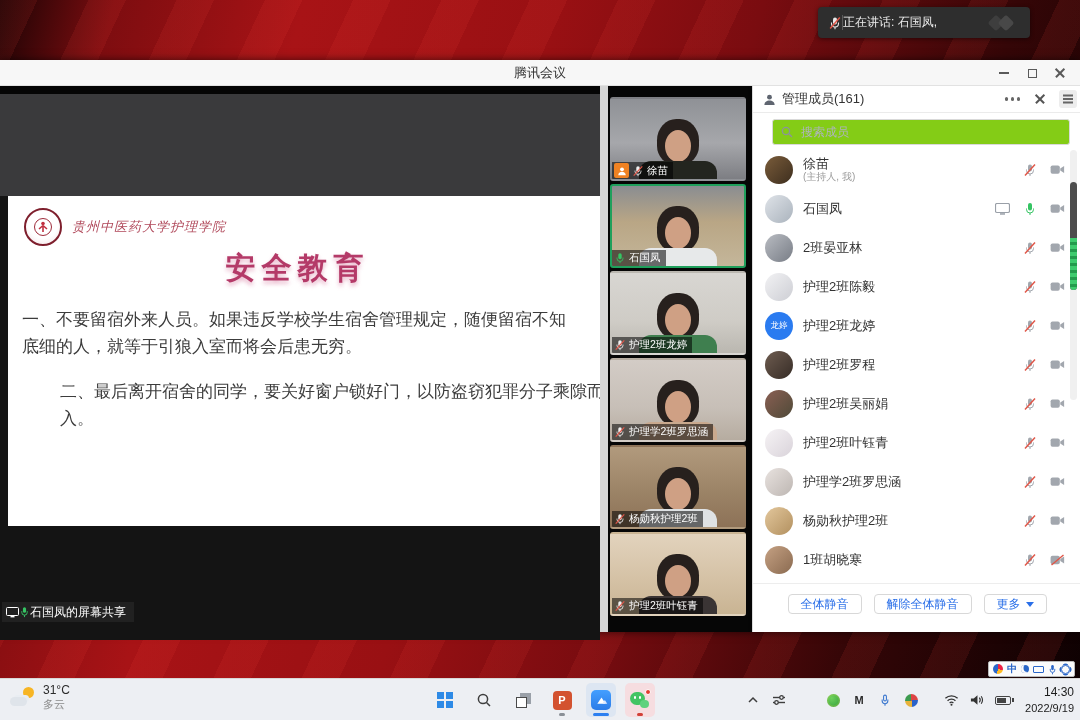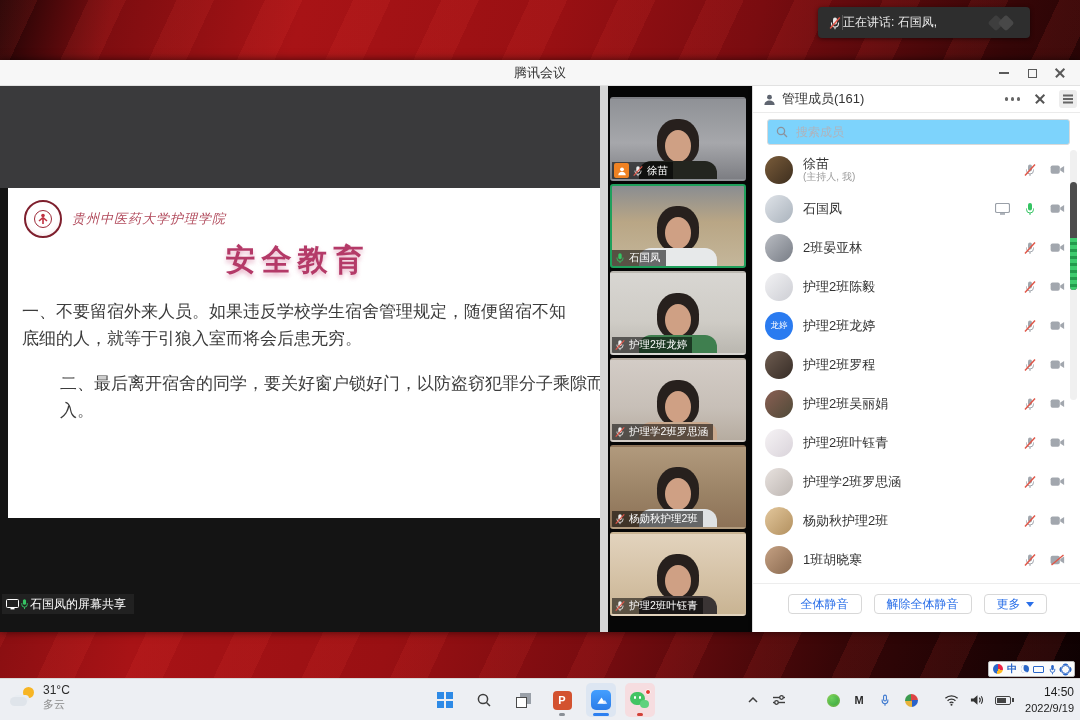--- a/index.html
+++ b/index.html
@@ -24,21 +24,21 @@
   .titlebar .title{font-size:13px;color:#333;}
   .ctls{position:absolute;right:6px;top:0;height:26px;display:flex;align-items:center;}
   .ctl{width:28px;height:26px;display:flex;align-items:center;justify-content:center;cursor:default;}
   .ctl-min i{display:block;width:10px;height:2px;background:#5a5a5a;}
   .ctl-max i{display:block;width:9px;height:9px;border:1.5px solid #5a5a5a;}
   .ctl-close{position:relative;}
   .ctl-close i,.ctl-close b{position:absolute;width:12px;height:1.6px;background:#5a5a5a;left:8px;top:12px;}
   .ctl-close i{transform:rotate(45deg);} .ctl-close b{transform:rotate(-45deg);}
   #content{position:absolute;left:0;top:26px;right:0;bottom:0;background:#050505;}
   
-  .stage-left{position:absolute;left:0;top:0;width:600px;height:546px;background:#141414;}
+  .stage-left{position:absolute;left:0;top:8px;width:600px;height:546px;background:#141414;}
   .stage-top{position:absolute;left:0;top:0;width:600px;height:102px;background:#3a3a3c;}
   .divider{position:absolute;left:600px;top:0;width:8px;height:546px;background:#d6d6d6;}
   .slide{position:absolute;left:8px;top:102px;width:592px;height:330px;background:#fff;}
   .slide-logo{position:absolute;left:16px;top:12px;width:38px;height:38px;border-radius:50%;border:2px solid #7e1f2d;
     background:radial-gradient(circle at 50% 40%,#ffffff 55%,#f3dfe2 100%);display:flex;align-items:center;justify-content:center;}
   .slide-school{position:absolute;left:64px;top:22px;font-family:"DejaVu Serif","Liberation Serif",serif;font-style:italic;
     font-size:13px;color:#b0485a;letter-spacing:1px;}
   .slide-title{position:absolute;left:0;top:52px;width:100%;text-align:center;padding-right:13px;
     font-size:30px;font-weight:bold;letter-spacing:6px;color:#b43a68;text-shadow:0 3px 4px rgba(219,139,171,.65);}
   .slide-p{position:absolute;left:14px;width:556px;font-size:17px;color:#3c3c3c;line-height:1.6;}
@@ -60,21 +60,21 @@
   .panel{position:absolute;left:752px;top:0;width:328px;height:546px;background:#fff;border-left:1px solid #dcdcdc;}
   .p-header{position:relative;height:27px;border-bottom:1px solid #ebebeb;display:flex;align-items:center;gap:6px;padding:0 30px 0 10px;}
   .p-title{font-size:13px;color:#333;}
   .p-header .sp{flex:1;}
   .dots{width:3.5px;height:3.5px;border-radius:50%;background:#666;box-shadow:6px 0 #666,-6px 0 #666;margin-right:14px;}
   .xclose{position:relative;width:12px;height:12px;margin-right:4px;}
   .xclose i,.xclose b{position:absolute;left:0;top:5px;width:12px;height:1.6px;background:#555;}
   .xclose i{transform:rotate(45deg);} .xclose b{transform:rotate(-45deg);}
   .railbtn{position:absolute;right:3px;top:4px;width:18px;height:18px;background:#ededed;border-radius:3px;display:flex;align-items:center;justify-content:center;}
   .hb{width:10px;height:1.6px;background:#666;box-shadow:0 3.5px #666,0 -3.5px #666;}
-  .searchrow{margin:6px 10px 5px 14px;height:26px;border:1px solid #d9d9d9;border-radius:3px;display:flex;align-items:center;gap:6px;padding:0 8px;background:#7dd3fc;}
+  .searchrow{margin:6px 10px 5px 19px;height:26px;border:1px solid #d9d9d9;border-radius:3px;display:flex;align-items:center;gap:6px;padding:0 8px;background:#84cc16;}
   .searchrow input{border:none;outline:none;flex:1;font-size:12px;color:#333;background:transparent;}
   .searchrow input::placeholder{color:#aeb4bd;}
   .m-list{position:absolute;left:0;top:64px;width:328px;height:429px;overflow:hidden;}
   .m-row{height:39px;display:flex;align-items:center;gap:10px;padding:0 16px 0 12px;}
   .avatar{width:28px;height:28px;border-radius:50%;flex:none;display:flex;align-items:center;justify-content:center;overflow:hidden;}
   .avatar-txt{color:#fff;font-size:8.5px;letter-spacing:0;}
   .m-info{line-height:1.2;min-width:0;}
   .m-name{font-size:13px;color:#333;white-space:nowrap;}
   .m-sub{font-size:10px;color:#9a9a9a;}
   .m-icons{margin-left:auto;display:flex;align-items:center;gap:13px;}
@@ -837,18 +837,18 @@
             <path d="M10 3.5a4 4 0 0 1 0 5" fill="none" stroke="#333" stroke-width="1.2"></path>
             <path d="M12 2a7 7 0 0 1 0 8" fill="none" stroke="#333" stroke-width="1.2"></path>
           </svg>
       </span>
       <span class="trayico">
           <span class="battery">
             <i></i>
           </span>
         </span>
       <span class="clock">
-        <div class="t">14:50</div>
+        <div class="t">14:30</div>
         <div class="d">2022/9/19</div>
       </span>
     </div>
   </div>
 </div>
 
 </body></html>

